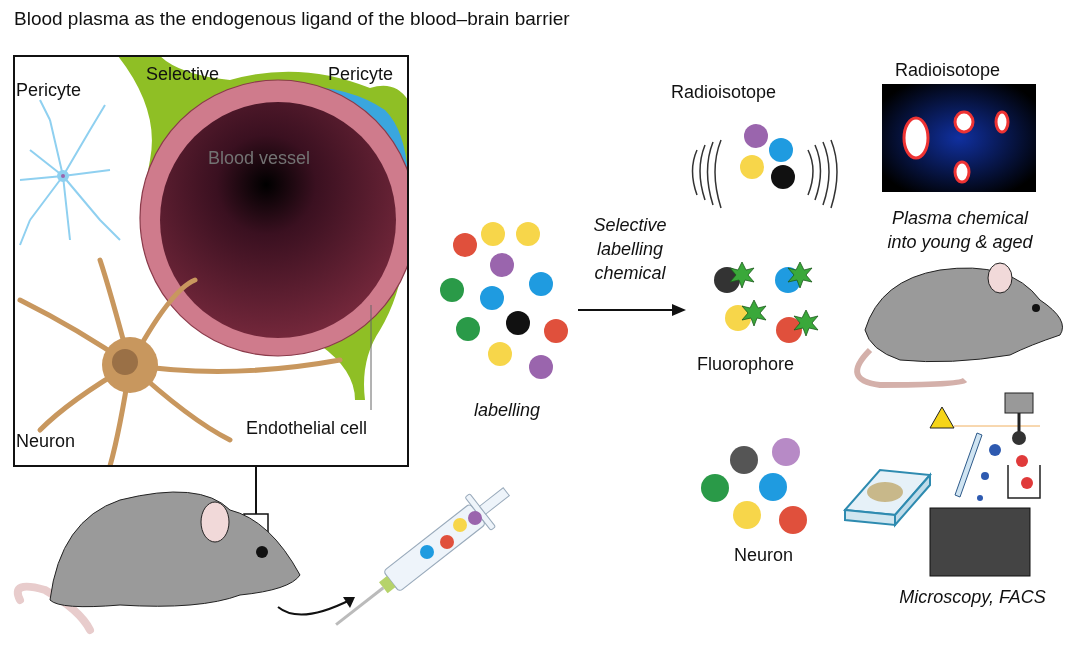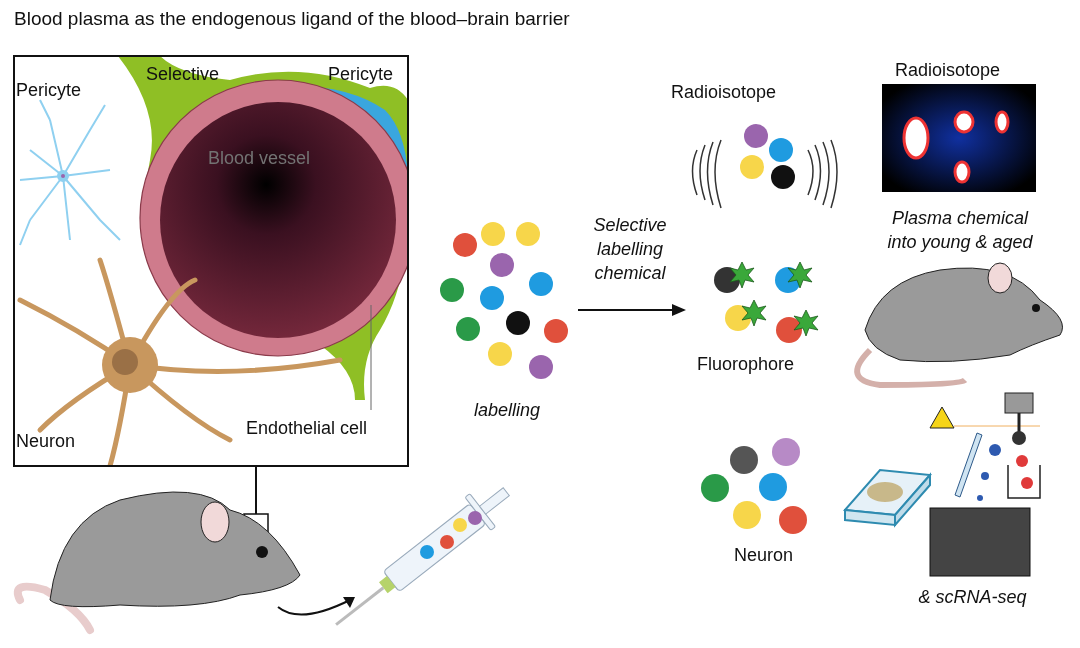--- a/index.html
+++ b/index.html
@@ -200,14 +200,14 @@
 <div class="lbl" style="left:671px;top:82px">Radioisotope</div>
 <div class="lbl" style="left:697px;top:354px">Fluorophore</div>
 <div class="lbl" style="left:734px;top:545px">Neuron</div>
 
 <div class="lbl" style="left:895px;top:60px">Radioisotope</div>
 <div class="lbl center" style="left:860px;top:206px;width:200px;line-height:24px">
   <div>Plasma chemical</div>
   <div>into young &amp; aged</div>
 </div>
 <div class="lbl center" style="left:865px;top:584px;width:215px;line-height:26px">
-  <div>&amp; scRNA-seq</div>
+  <div>Microscopy, FACS</div>
 </div>
 
 </body></html>

